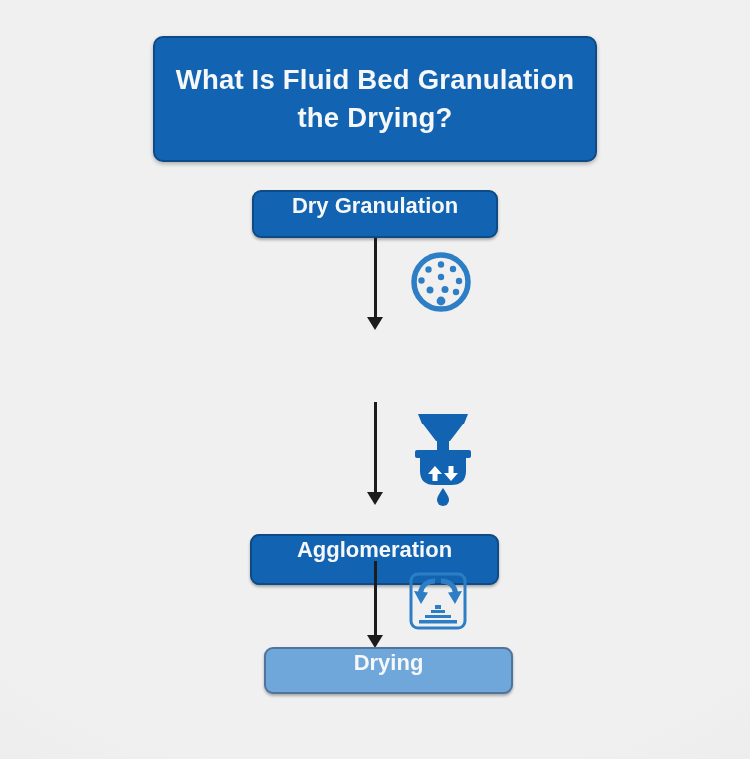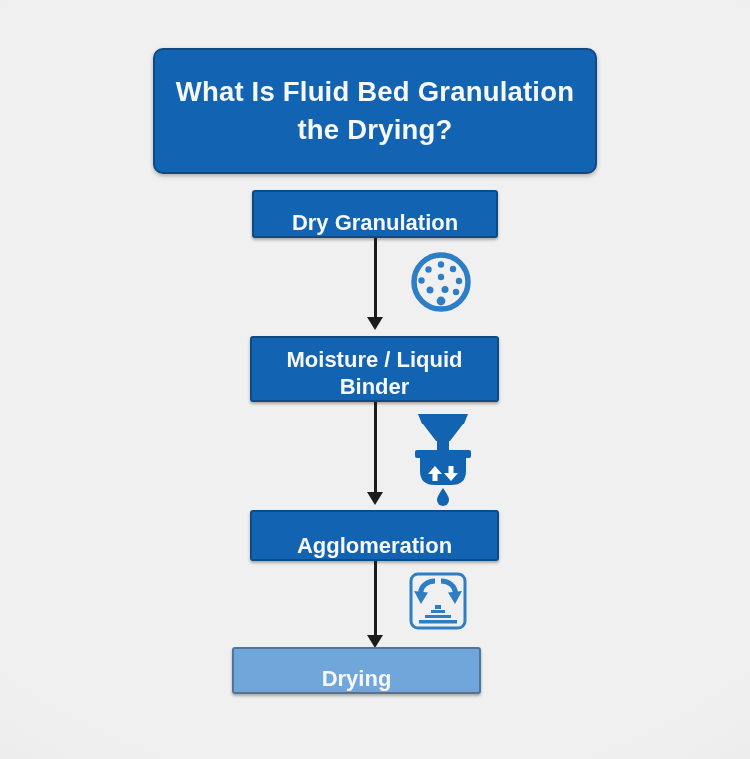--- a/index.html
+++ b/index.html
@@ -4,41 +4,41 @@
 <style>
   html,body{margin:0;padding:0;}
   .canvas{
     position:relative;
     width:750px;height:759px;
     background:radial-gradient(ellipse 130% 105% at 50% 45%, #f0f0f0 55%, #e3e3e3 100%);
     font-family:"Liberation Sans", sans-serif;
     overflow:hidden;
   }
   .title-box{
-    position:absolute;left:153px;top:48px;width:444px;height:126px;
+    position:absolute;left:153px;top:36px;width:444px;height:126px;
     box-sizing:border-box;border-radius:10px;
     background:var(--box-blue);border:2px solid var(--box-border);
     box-shadow:0 2px 4px rgba(0,0,0,.28);
     display:flex;flex-direction:column;justify-content:center;
     text-align:center;color:var(--text-white);
     font-weight:bold;font-size:27.5px;line-height:38px;
     letter-spacing:.2px;
   }
   .step{
-    position:absolute;box-sizing:border-box;border-radius:3px;
-    display:flex;align-items:flex-end;justify-content:center;text-align:center;
+    position:absolute;box-sizing:border-box;border-radius:9px;
+    display:flex;align-items:flex-start;justify-content:center;text-align:center;
     color:var(--text-white);font-weight:bold;font-size:22px;line-height:27px;
     box-shadow:0 2px 3px rgba(0,0,0,.3);
   }
   .step-dark{background:var(--box-blue);border:2px solid var(--box-border);}
   .step-light{background:var(--light-blue);border:2px solid var(--light-border);}
   #step-dry{left:252px;top:190px;width:246px;height:48px;}
   #step-moisture{left:250px;top:336px;width:249px;height:66px;padding:0 28px;}
-  #step-agglomeration{left:250px;top:510px;width:249px;height:51px;}
-  #step-drying{left:232px;top:647px;width:249px;height:47px;}
+  #step-agglomeration{left:250px;top:534px;width:249px;height:51px;}
+  #step-drying{left:264px;top:647px;width:249px;height:47px;}
   .arrow{
     position:absolute;width:16px;
     display:flex;flex-direction:column;align-items:center;
   }
   .arrow-line{width:3px;flex:1;background:var(--arrow-black);}
   .arrow-head{
     width:0;height:0;
     border-left:8px solid transparent;border-right:8px solid transparent;
     border-top:13px solid var(--arrow-black);
   }
@@ -78,23 +78,20 @@
       <circle cx="31" cy="26" r="3.2" fill="currentColor"></circle>
       <circle cx="11.5" cy="29.5" r="3.2" fill="currentColor"></circle>
       <circle cx="49" cy="30" r="3.2" fill="currentColor"></circle>
       <circle cx="20" cy="39" r="3.5" fill="currentColor"></circle>
       <circle cx="35" cy="38.5" r="3.5" fill="currentColor"></circle>
       <circle cx="46" cy="41" r="3.2" fill="currentColor"></circle>
       <circle cx="31" cy="50" r="4.4" fill="currentColor"></circle>
     </svg>
   </div>
 
-  <div class="step step-dark" id="step-moisture">
-    <span>Moisture / Liquid Binder</span>
-  </div>
 
   <div class="arrow" id="arrow-2">
     <div class="arrow-line"></div>
     <div class="arrow-head"></div>
   </div>
 
   <div class="icon" id="icon-spray">
     <svg width="56" height="92" viewBox="0 0 56 92">
       <path d="M3,0 h50 l-4,10 h-42 z" fill="currentColor"></path>
       <path d="M8,10 h40 l-13,17 h-14 z" fill="currentColor"></path>

